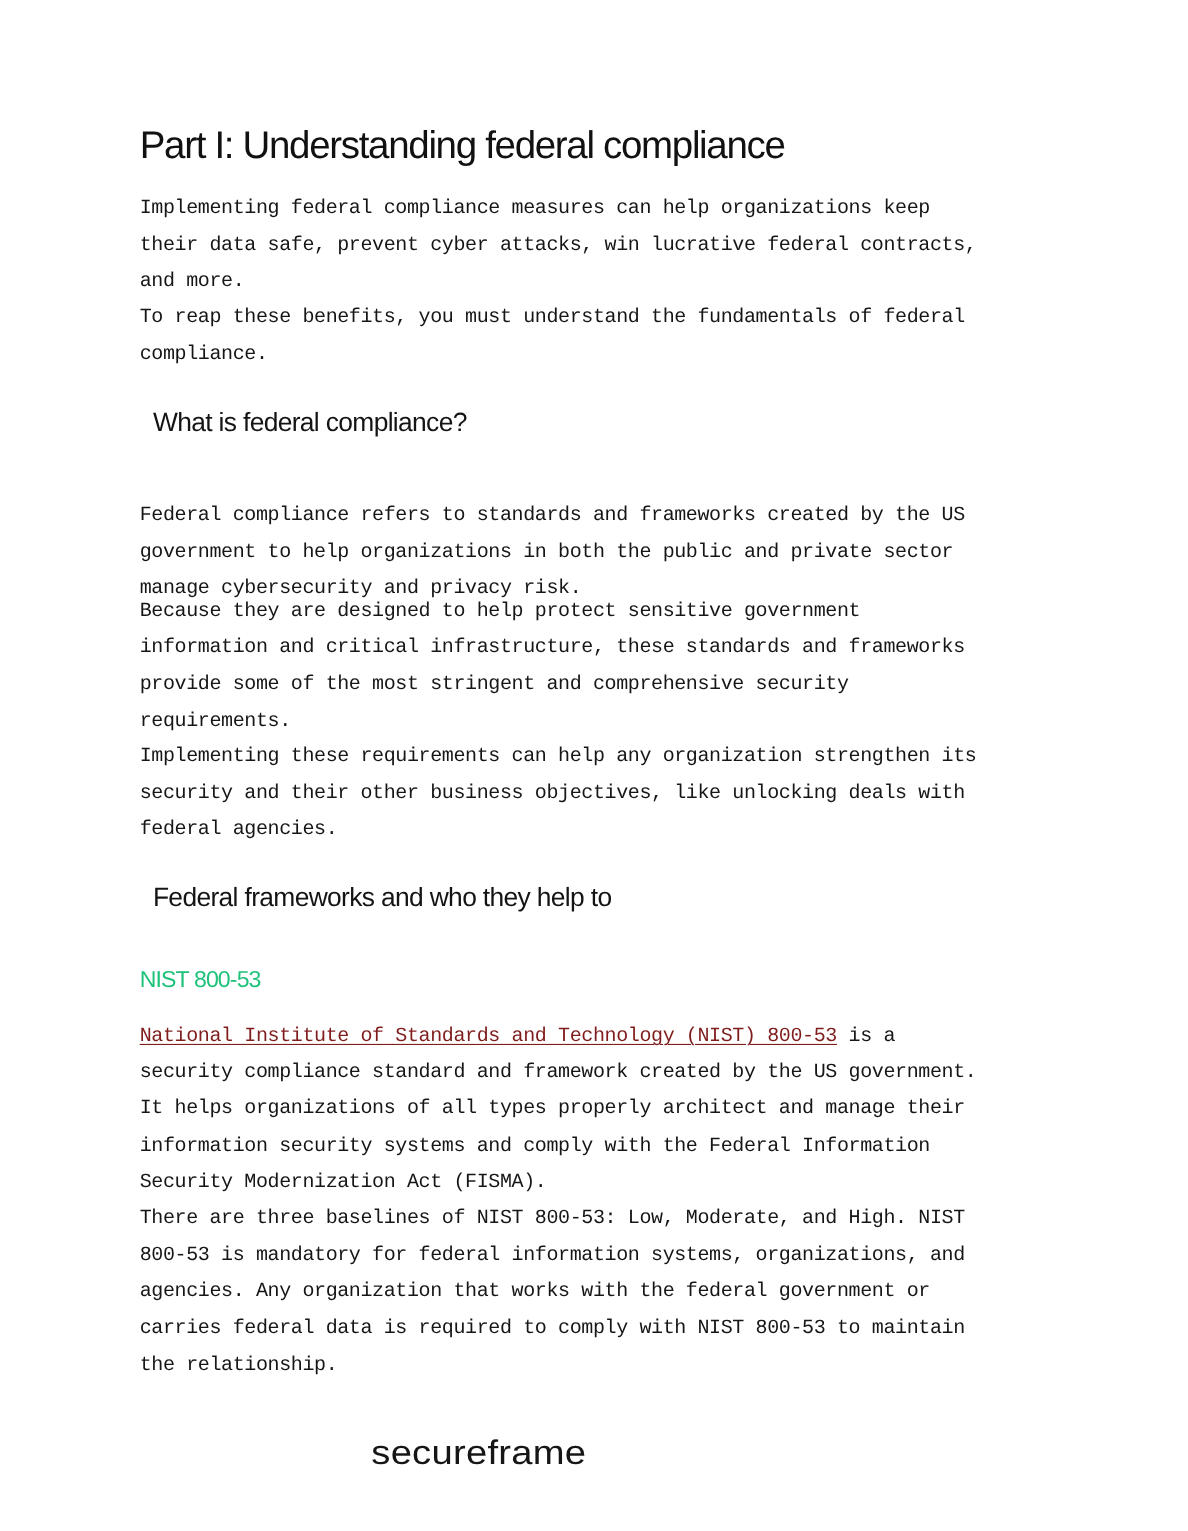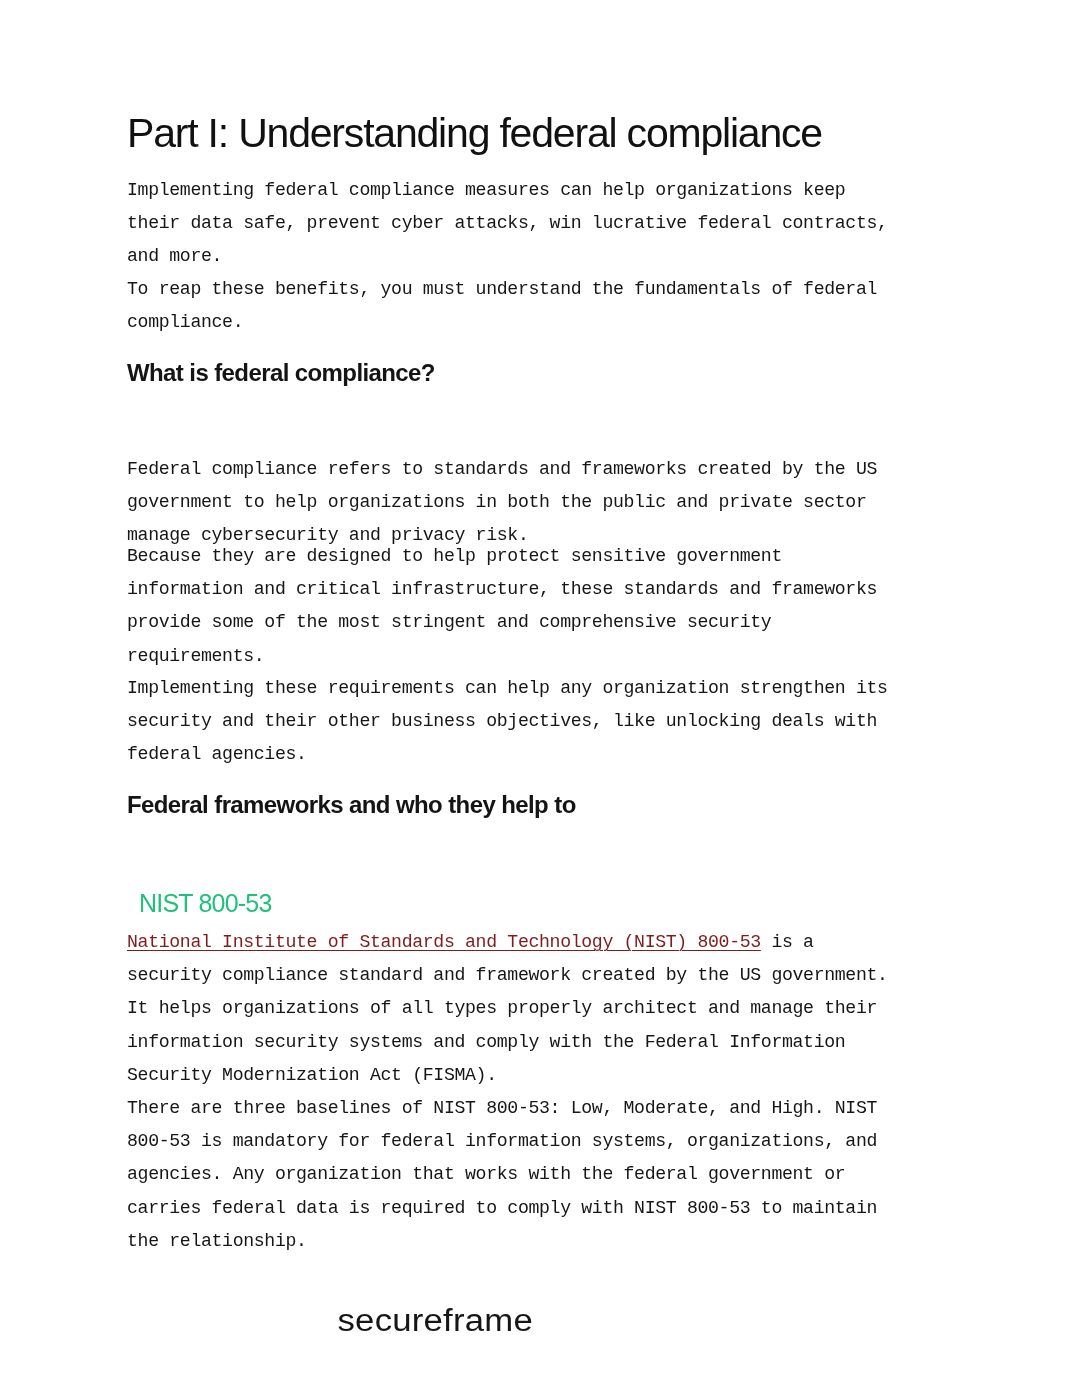--- a/index.html
+++ b/index.html
@@ -19,54 +19,54 @@
       position: absolute;
       left: 127px;
       top: 0;
       width: 780px;
     }
     .title {
       position: absolute;
       top: 106px;
       left: 0;
       margin: 0;
-      font-size: 41px;
+      font-size: 35px;
       font-weight: 400;
       letter-spacing: -1.2px;
       white-space: nowrap;
       color: #111111;
       line-height: 54px;
     }
     .para {
       position: absolute;
       left: 0;
       margin: 0;
       font-size: 18.2px;
       line-height: 33.2px;
       letter-spacing: -0.35px;
       width: 780px;
       color: #161616;
       font-family: Liberation Mono, monospace;
     }
     .h2 {
       position: absolute;
       left: 0;
-      margin: 0;
+      margin: 12px;
       font-size: 24px;
-      font-weight: 700;
+      font-weight: 400;
       letter-spacing: -0.6px;
       color: #141414;
       white-space: nowrap;
       line-height: 34px;
     }
     .h3 {
       position: absolute;
       left: 0;
-      margin: 12px;
-      font-size: 25px;
+      margin: 0;
+      font-size: 21px;
       font-weight: 400;
       letter-spacing: -0.8px;
       white-space: nowrap;
       line-height: 34px;
     }
     .link {
       color: #7f1d1d;
       text-decoration: underline;
       text-underline-offset: 3px;
       text-decoration-thickness: 1px;

